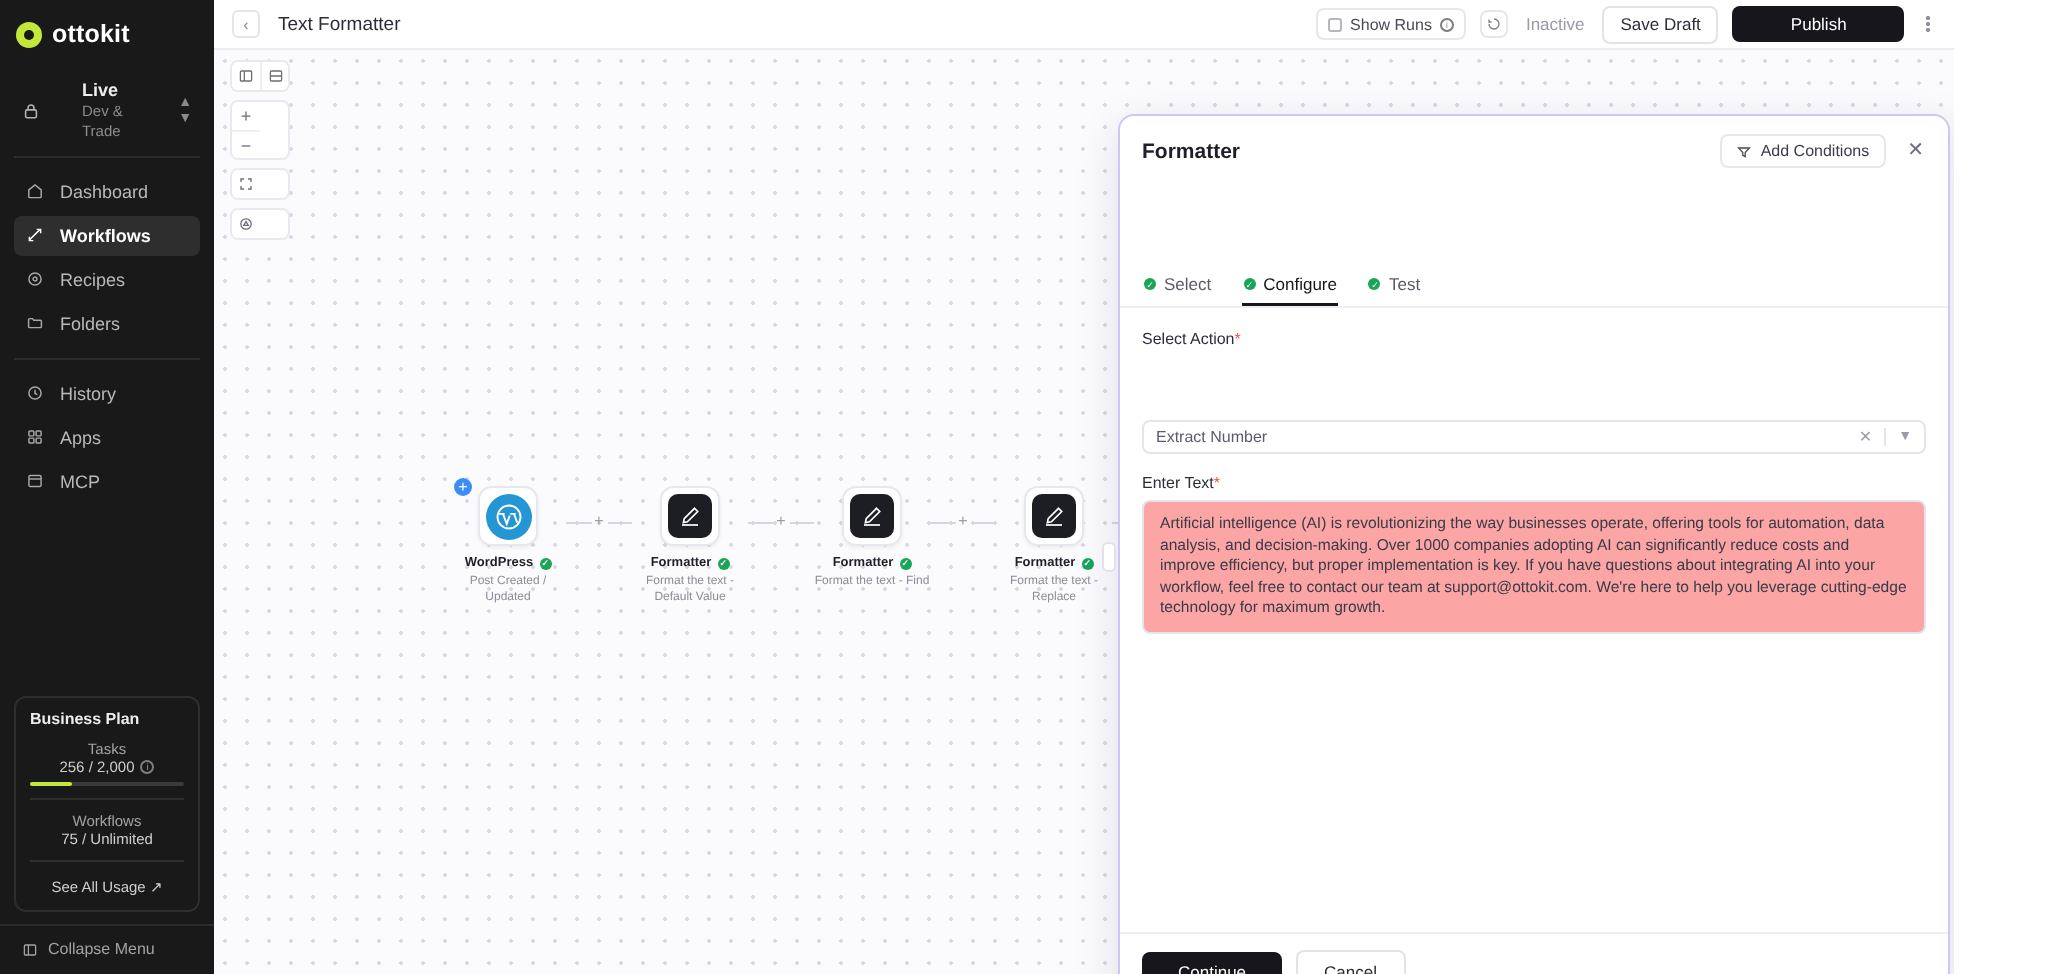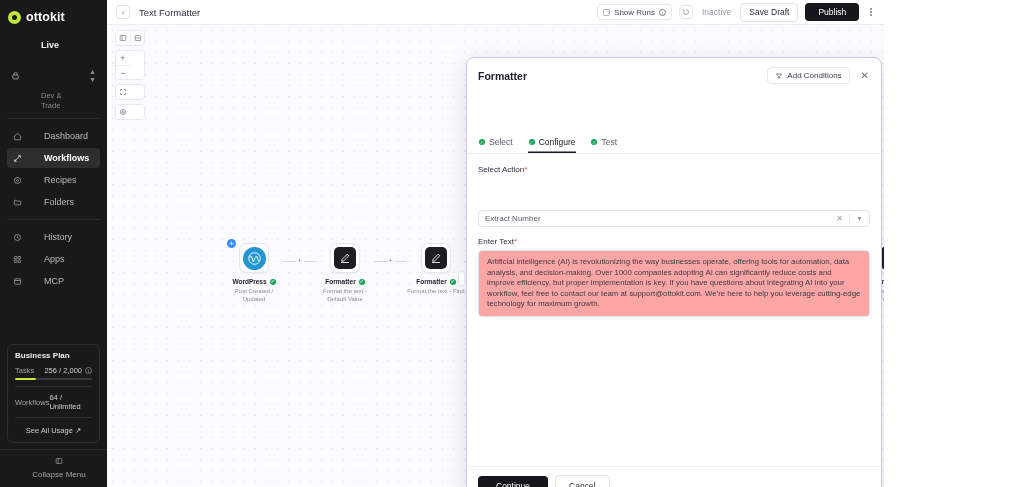--- a/index.html
+++ b/index.html
@@ -4,21 +4,21 @@
 <style>
   * { box-sizing: border-box; margin: 0; padding: 0; }
   html, body { width: 1024px; height: 487px; overflow: hidden; }
   body {
     font-family: "Liberation Sans", sans-serif;
     font-size: 11px;
     background: #ffffff;
     color: #111827;
     -webkit-font-smoothing: antialiased;
   }
-  .app { position: relative; width: 884px; height: 487px; display: flex; }
+  .app { position: relative; width: 977px; height: 487px; display: flex; }
 
   
   .sidebar {
     width: 107px; height: 487px; background: #191919; color: #d9d9d9;
     display: flex; flex-direction: column; flex: none; position: relative;
   }
   .brand { display: flex; align-items: center; gap: 5px; padding: 10px 0 8px 8px; }
   .brand-mark {
     width: 13px; height: 13px; border-radius: 50%;
     background: #c3e83a; display: flex; align-items: center; justify-content: center; flex: none;
@@ -27,47 +27,47 @@
   .brand-name { font-size: 12.5px; font-weight: 700; color: #fff; letter-spacing: .1px; }
 
   .env {
     margin: 4px 7px 0 7px; padding: 4px 4px 7px 4px;
     display: flex; align-items: center; gap: 21px; position: relative;
     border-bottom: 1px solid #2b2b2b;
   }
   .env-ico { width: 9px; height: 9px; flex: none; opacity: .85; }
   .env-txt { flex: 1; min-width: 0; }
   .env-title { font-size: 9px; font-weight: 700; color: #ededed; line-height: 11px; }
-  .env-sub { font-size: 7.5px; color: #8b8b8b; line-height: 10px; margin-top: 40px; }
+  .env-sub { font-size: 7.5px; color: #8b8b8b; line-height: 10px; }
   .env-caret { font-size: 7px; color: #8b8b8b; line-height: 8px; text-align: center; }
 
   .nav { padding: 7px 7px 0 7px; }
   .nav-sep { height: 1px; background: #2b2b2b; margin: 7px 0; }
   .nav-item {
-    display: flex; align-items: center; gap: 22px;
+    display: flex; gap: 8px;
     padding: 4.5px 6px; border-radius: 4px; margin-bottom: 2px;
     font-size: 9px; color: #b9b9b9; cursor: pointer; line-height: 11px;
   }
   .nav-item.active { background: #2e2e2e; color: #fff; font-weight: 700; }
   .nav-item svg { flex: none; }
 
   .plan {
     margin: auto 7px 6px 7px; border: 1px solid #2e2e2e; border-radius: 6px;
     padding: 6px 7px 7px 7px;
   }
   .plan-title { font-size: 8px; font-weight: 700; color: #ededed; margin-bottom: 6px; }
-  .plan-row { display: flex; justify-content: space-between; align-items: center; font-size: 7.5px; color: #a3a3a3; }
+  .plan-row { display: flex; justify-content: space-between; align-items: center; font-size: 7.5px; color: #a3a3a3; flex-direction: column; }
   .plan-row .v { display: flex; align-items: center; gap: 3px; color: #cfcfcf; }
   .meter { height: 2px; border-radius: 2px; background: #3a3a3a; margin: 3px 0 6px 0; position: relative; }
   .meter > i { position: absolute; left: 0; top: 0; bottom: 0; width: 27%; background: #c3e83a; border-radius: 2px; display: block; }
   .plan-div { height: 1px; background: #2e2e2e; margin: 6px 0; }
   .plan-link { text-align: center; font-size: 7.5px; color: #cfcfcf; padding-top: 2px; cursor: pointer; }
   .collapse {
     display: flex; align-items: center; gap: 5px; font-size: 8px; color: #a3a3a3;
-    border-top: 1px solid #2b2b2b; padding: 7px 0 8px 11px; cursor: pointer; flex-direction: column;
+    border-top: 1px solid #2b2b2b; padding: 7px 0 8px 11px; cursor: pointer;
   }
   .info-dot {
     width: 7px; height: 7px; border-radius: 50%; border: .8px solid #7d7d7d;
     font-size: 5px; line-height: 6px; text-align: center; color: #9a9a9a; flex: none;
   }
 
   
   .main { flex: 1; display: flex; flex-direction: column; min-width: 0; position: relative; background: #fbfbfd; }
 
   .topbar {
@@ -90,21 +90,21 @@
     width: 14px; height: 14px; border: 1px solid #e6e6ee; border-radius: 4px; background: #fff;
     display: flex; align-items: center; justify-content: center; cursor: pointer;
   }
   .pill-muted { font-size: 8.5px; color: #9a9aa6; padding: 0 2px; }
   .btn-ghost {
     border: 1px solid #e2e2ea; background: #fff; border-radius: 4px;
     padding: 3.5px 8px; font-size: 8.5px; color: #2d2d3a; cursor: pointer; font-family: inherit;
   }
   .btn-dark {
     background: #16161c; color: #fff; border: none; border-radius: 4px;
-    padding: 4px 13px; font-size: 8.5px; cursor: pointer; font-family: inherit;
+    padding: 4px 29px; font-size: 8.5px; cursor: pointer; font-family: inherit;
   }
   .kebab { display: flex; flex-direction: column; gap: 1.5px; align-items: center; padding: 2px 4px; cursor: pointer; }
   .kebab i { width: 1.7px; height: 1.7px; border-radius: 50%; background: #8b8b99; display: block; }
 
   
   .canvas {
     flex: 1; position: relative; overflow: hidden;
     background-color: #fbfbfd;
     background-image: radial-gradient(#d9d9e3 0.8px, transparent 0.8px);
     background-size: 11px 11px;
@@ -294,21 +294,21 @@
           <span class="info-dot">i</span>
         </span>
       </div>
       <div class="meter">
           <i></i>
         </div>
       <div class="plan-div"></div>
       <div class="plan-row">
         <span>Workflows</span>
         <span class="v">
-            <span>64 / Unlimited</span>
+            <span>75 / Unlimited</span>
           </span>
       </div>
       <div class="plan-div"></div>
       <div class="plan-link">
         <span>See All Usage</span>
         <span> ↗</span>
       </div>
     </div>
 
     <div class="collapse">

